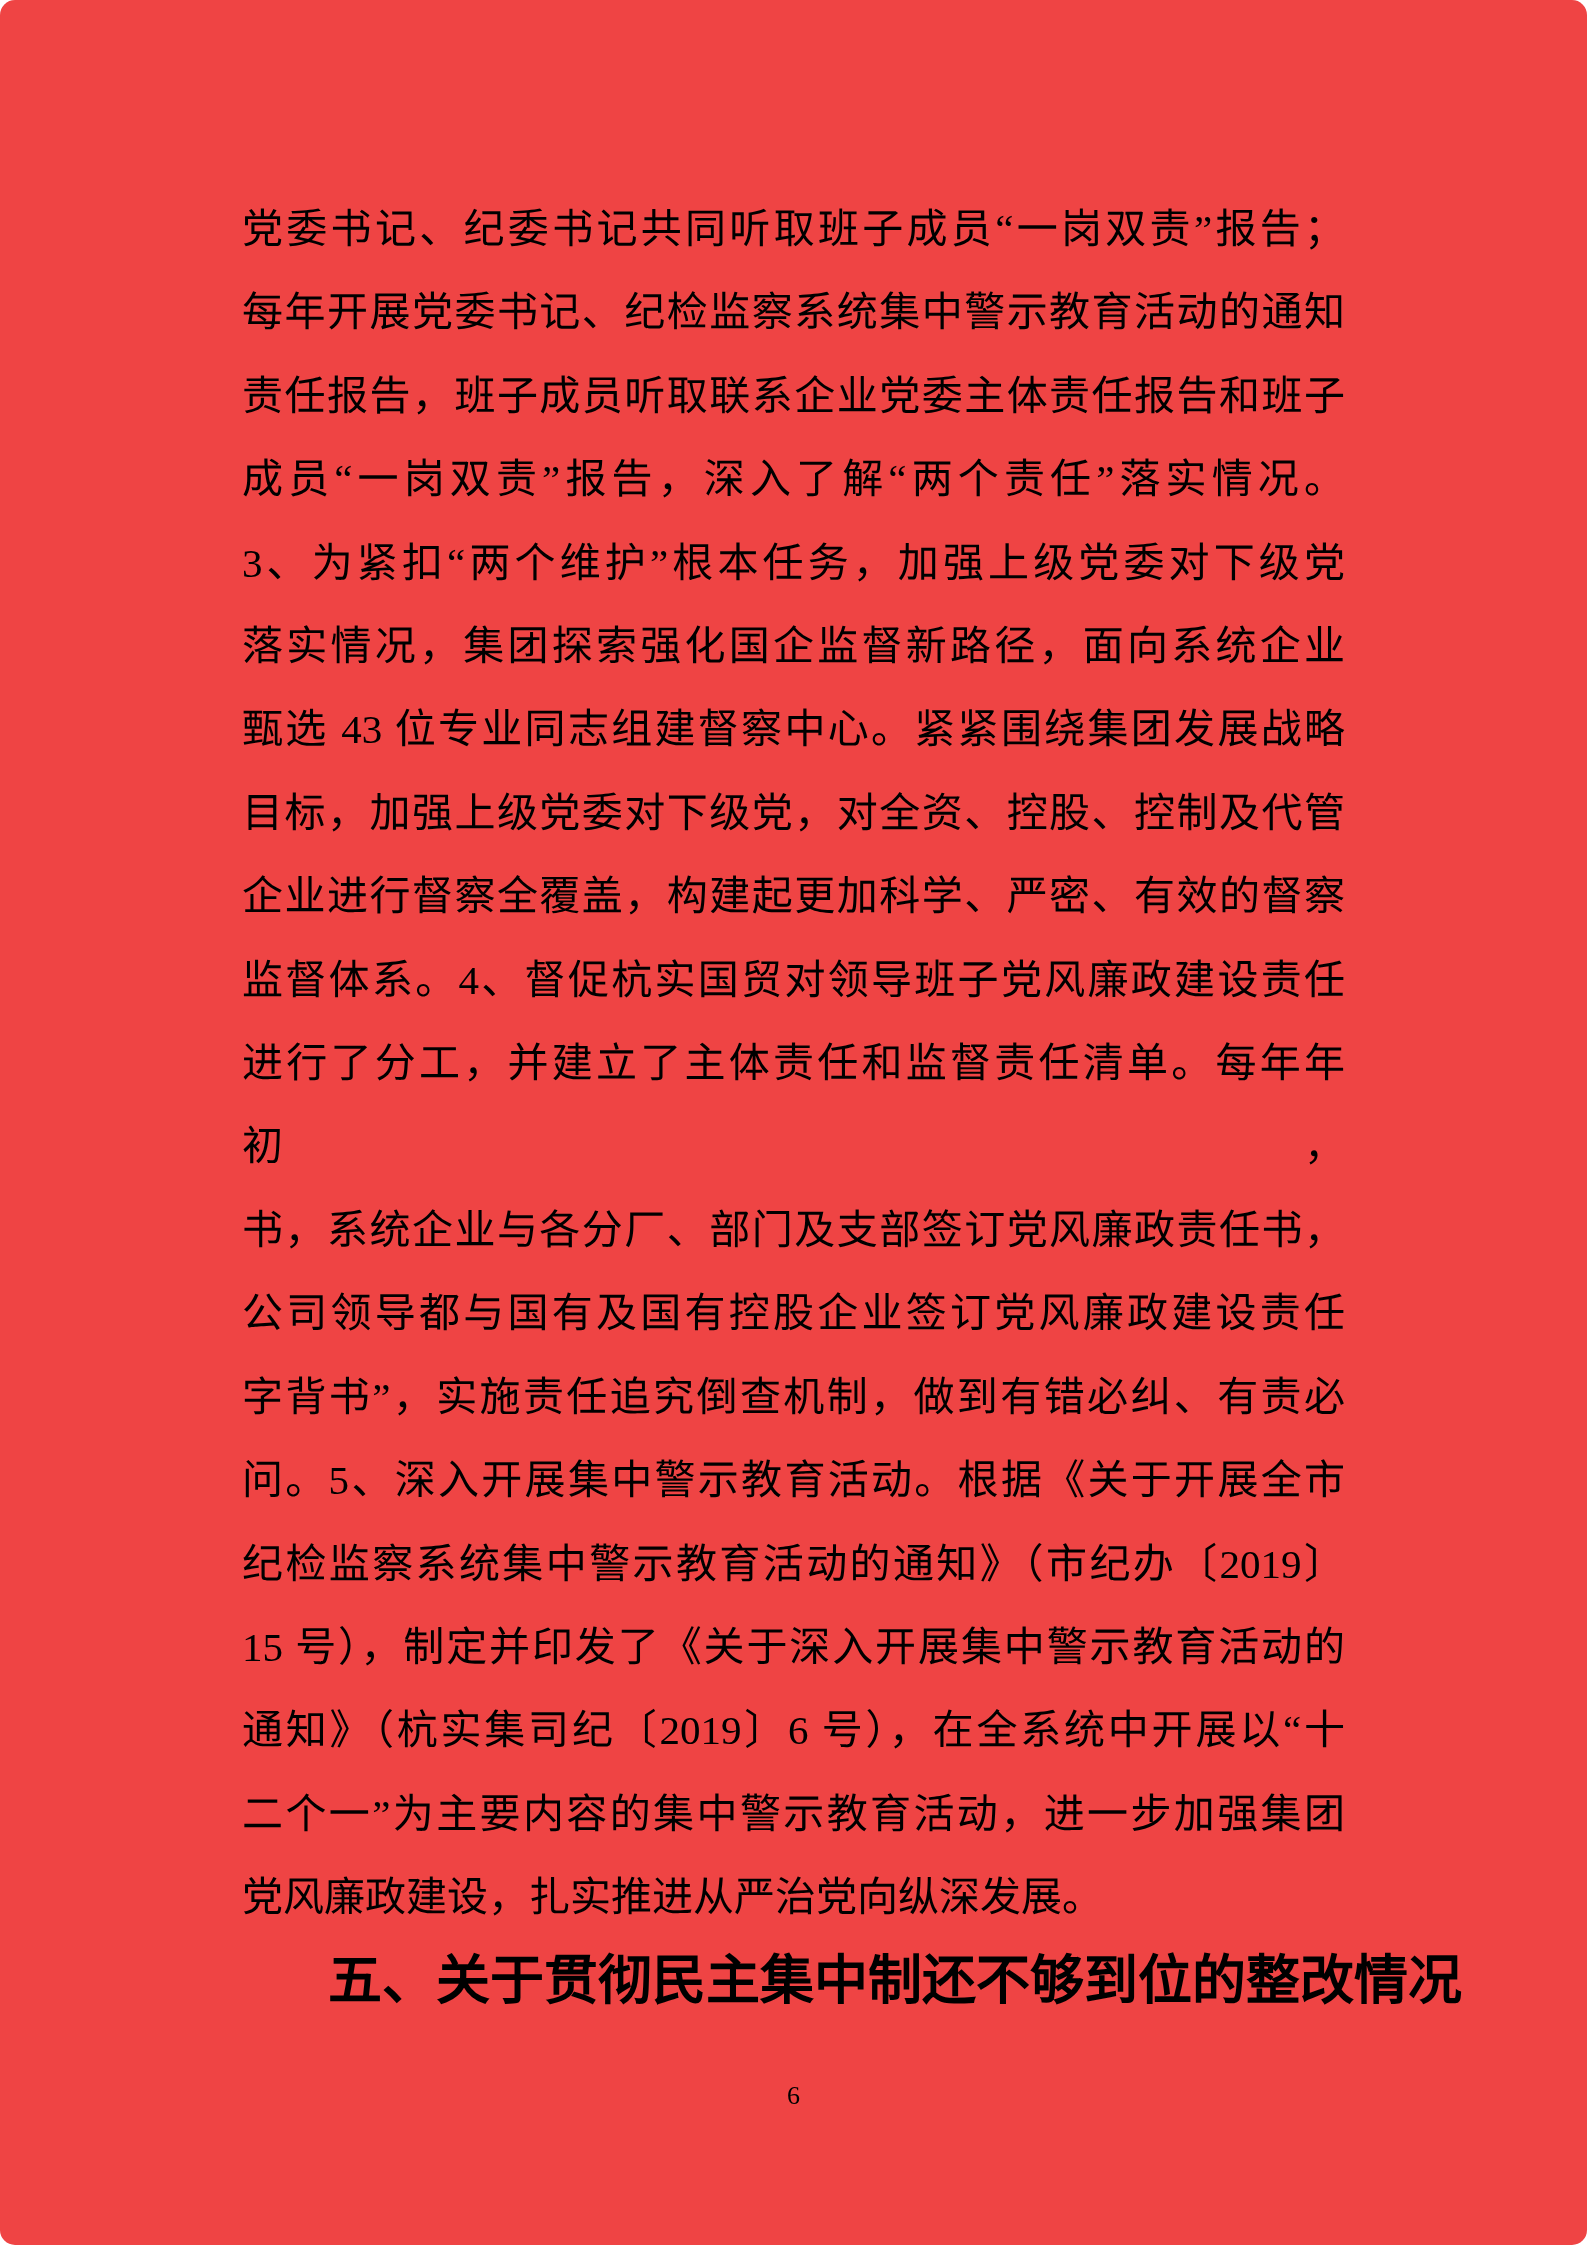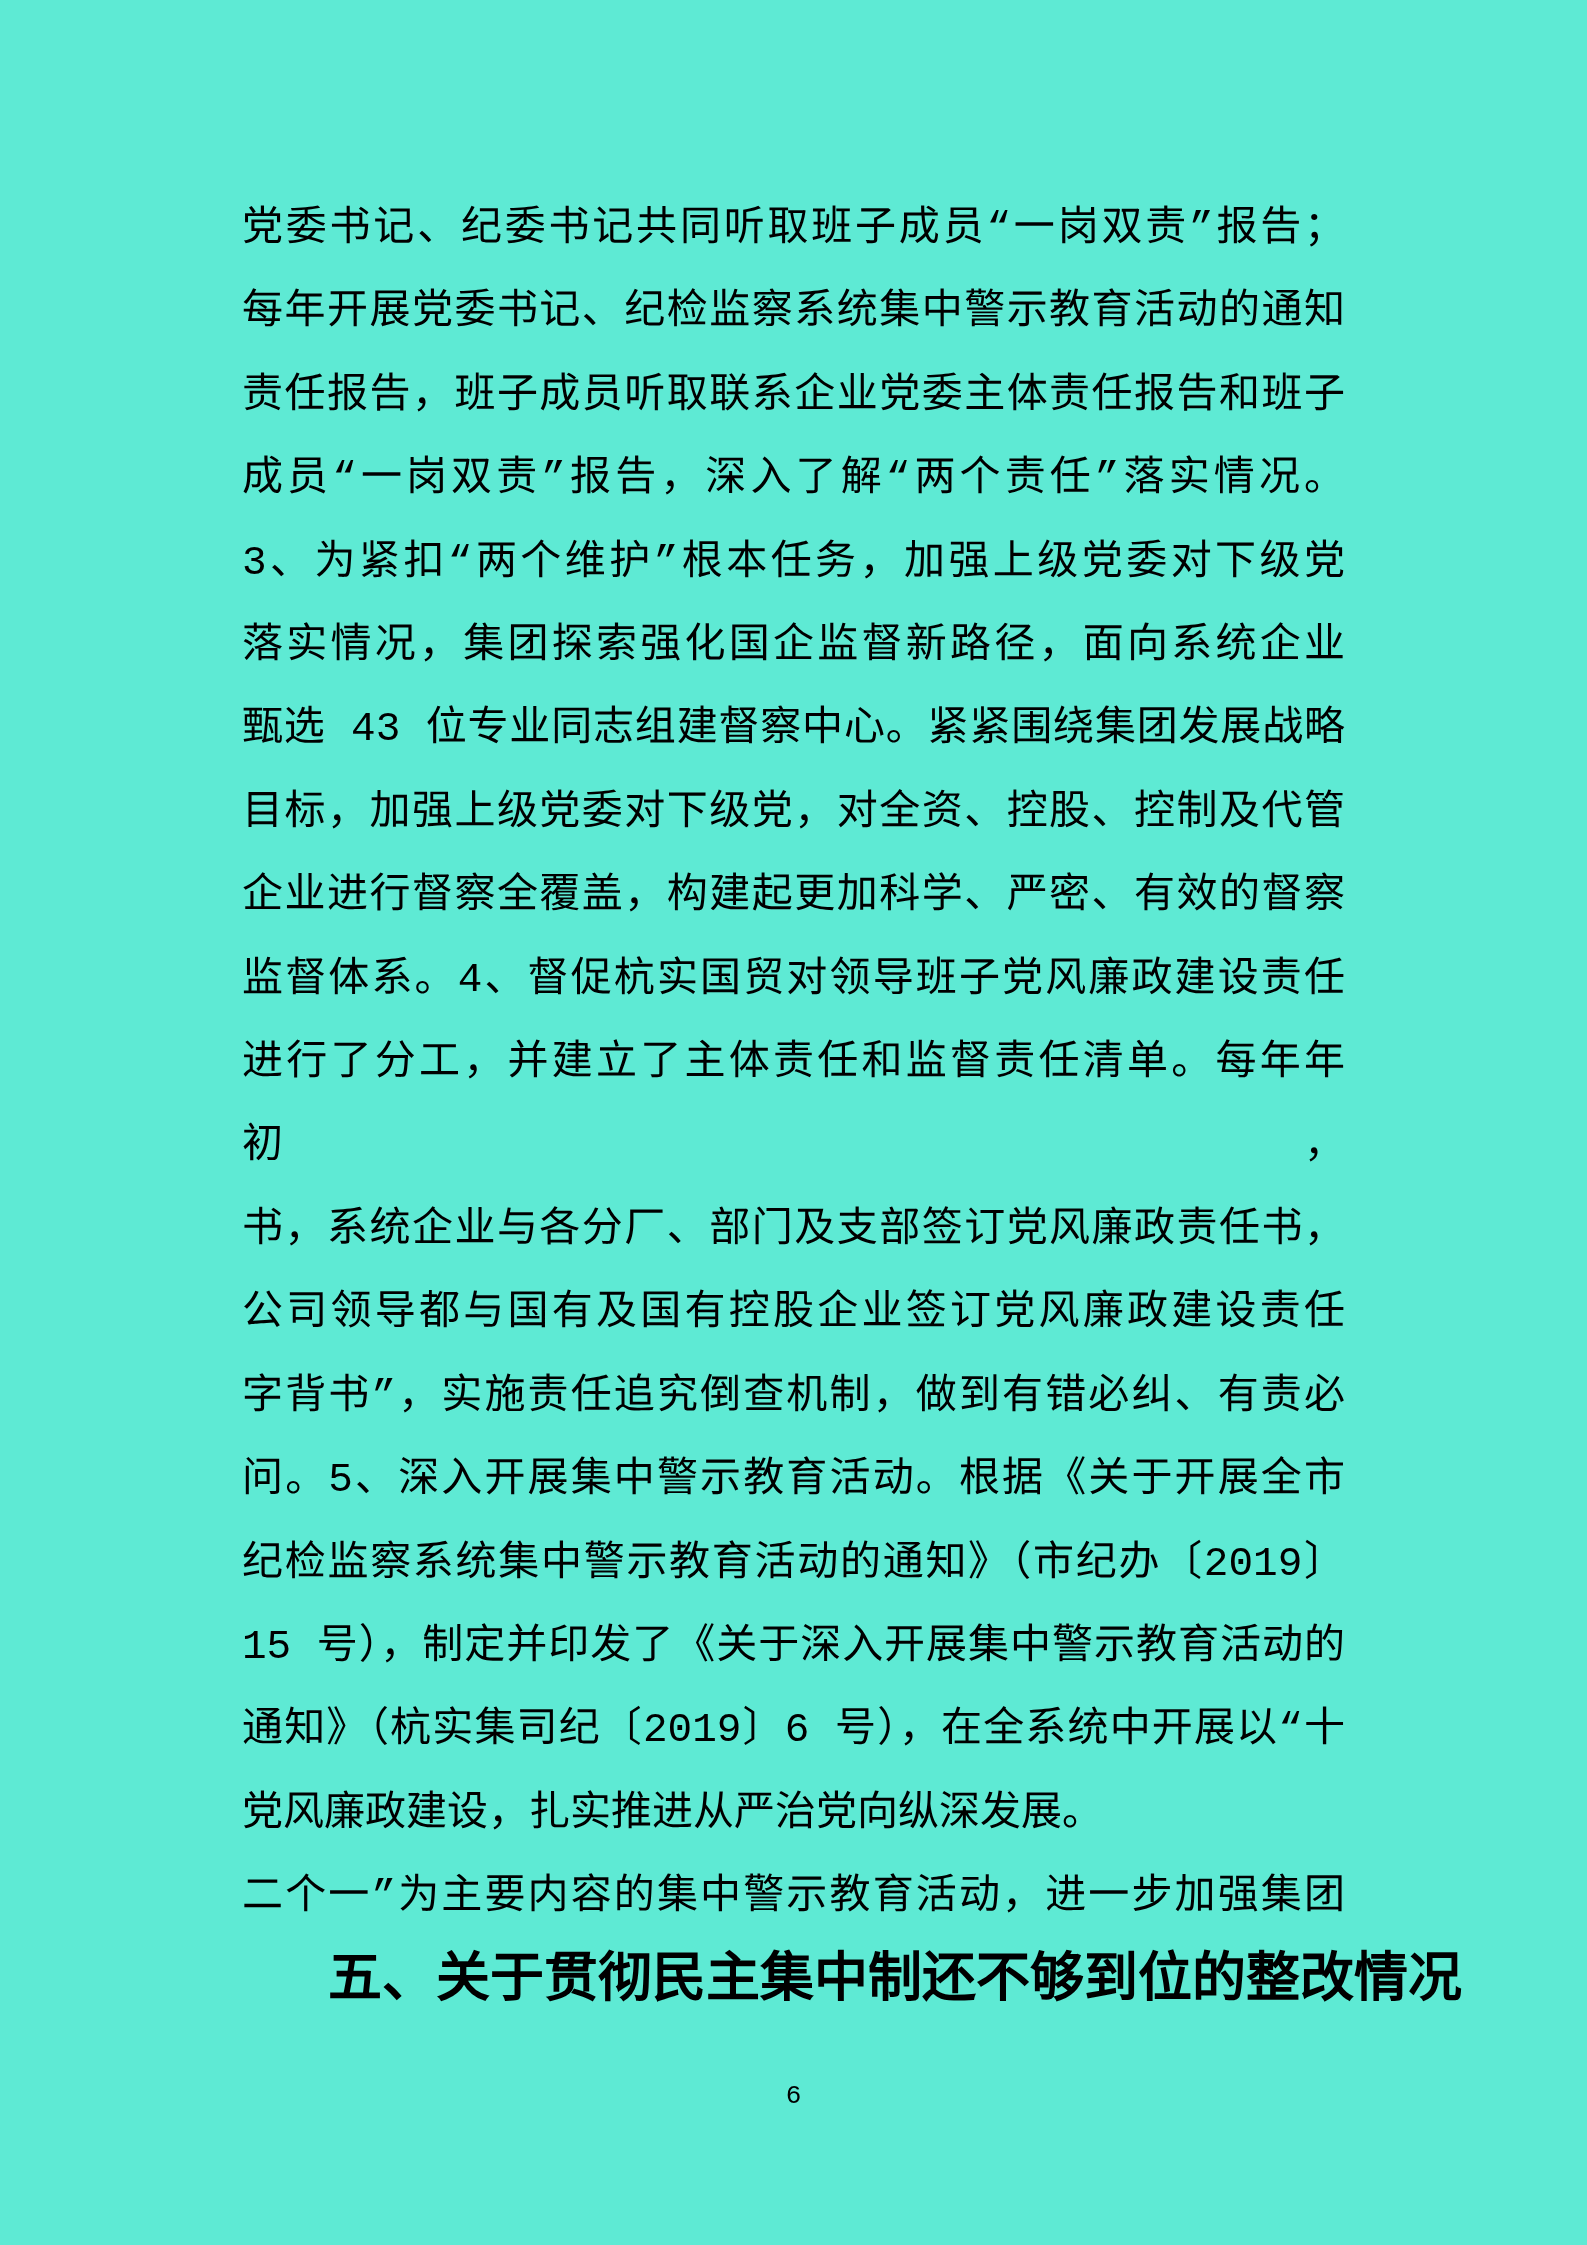--- a/index.html
+++ b/index.html
@@ -4,24 +4,25 @@
 <style>
   html, body {
     margin: 0;
     padding: 0;
     background: #ffffff;
   }
   .page {
     position: relative;
     width: 1587px;
     height: 2245px;
-    background: #5eead4;
+    background: #ef4444;
     overflow: hidden;
-    font-family: Liberation Mono, monospace;
+    font-family: Liberation Serif, serif;
     color: #000000;
+    border-radius: 15px;
   }
   .content {
     position: absolute;
     left: 242px;
     top: 188px;
     width: 1103px;
   }
   .body-line {
     font-size: 41px;
     line-height: 83.4px;
@@ -74,22 +75,22 @@
         <div class="body-line">企业进行督察全覆盖，构建起更加科学、严密、有效的督察</div>
         <div class="body-line">监督体系。4、督促杭实国贸对领导班子党风廉政建设责任</div>
         <div class="body-line">进行了分工，并建立了主体责任和监督责任清单。每年年初，</div>
         <div class="body-line">书，系统企业与各分厂、部门及支部签订党风廉政责任书，</div>
         <div class="body-line">公司领导都与国有及国有控股企业签订党风廉政建设责任</div>
         <div class="body-line">字背书”，实施责任追究倒查机制，做到有错必纠、有责必</div>
         <div class="body-line">问。5、深入开展集中警示教育活动。根据《关于开展全市</div>
         <div class="body-line">纪检监察系统集中警示教育活动的通知》（市纪办〔2019〕</div>
         <div class="body-line">15 号），制定并印发了《关于深入开展集中警示教育活动的</div>
         <div class="body-line">通知》（杭实集司纪〔2019〕6 号），在全系统中开展以“十</div>
+        <div class="body-line">二个一”为主要内容的集中警示教育活动，进一步加强集团</div>
         <div class="body-line para-end">党风廉政建设，扎实推进从严治党向纵深发展。</div>
-        <div class="body-line">二个一”为主要内容的集中警示教育活动，进一步加强集团</div>
       </div>
     <div class="section-heading">五、关于贯彻民主集中制还不够到位的整改情况</div>
   </div>
 
   <div class="footer">
     <span class="page-number">6</span>
   </div>
 
 </div>
 

